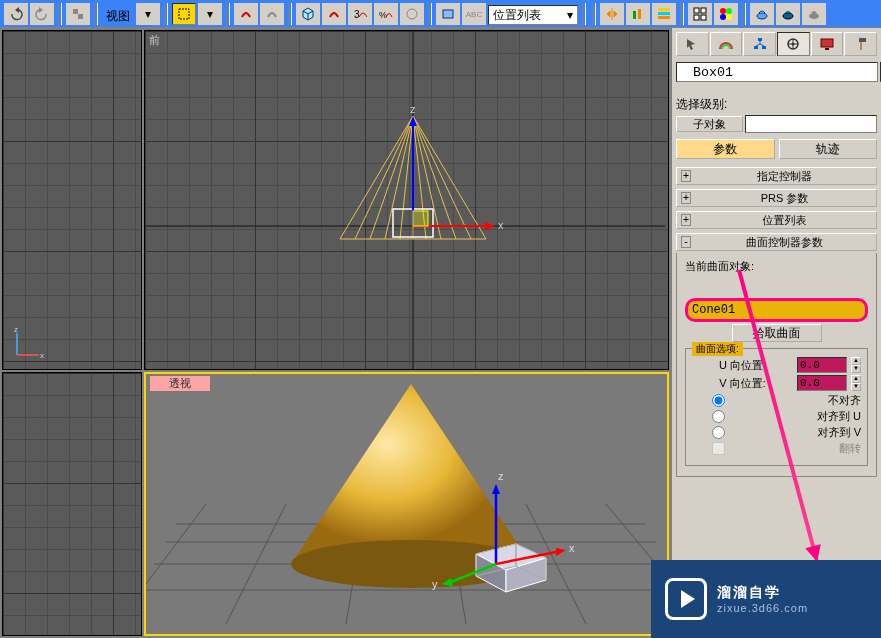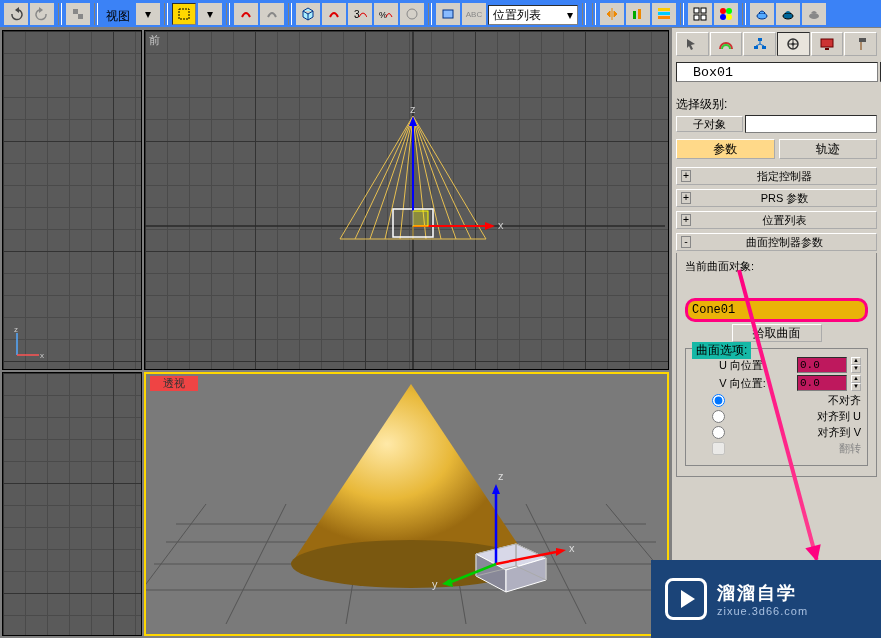--- a/index.html
+++ b/index.html
@@ -161,23 +161,23 @@
     }
     .group-box {
       border:1px solid #888;
       padding:6px 6px 8px 6px;
       margin-top:4px;
       position:relative;
     }
     .group-title {
       position:absolute;
       top:-7px; left:6px;
-      background:#14b8a6;
+      background:#eab308;
       padding:0 4px;
-      font-size:12px;
+      font-size:10px;
     }
     .spinner-row { display:flex; align-items:center; gap:4px; margin:2px 0;}
     .spinner-row label { flex:1; text-align:center; font-size:11px;}
     .spinner { width:50px; height:16px; background:#be185d; border:1px inset #808080; font-family:"Courier New"; font-size:11px; padding:0 2px;}
     .spin-btns { display:flex; flex-direction:column;}
     .spin-up,.spin-down{width:10px;height:8px;background:#d4d0c8;border:1px outset #fff;font-size:6px;line-height:4px;text-align:center;}
     .radio-row,.check-row { display:flex; align-items:center; gap:6px; padding-left:20px; font-size:11px; margin:1px 0;justify-content:space-between;}
     .radio-row input,.check-row input{margin:0;}
     
     .annotation-arrow {
@@ -215,21 +215,21 @@
       display:flex;align-items:center;justify-content:center;
     }
     .wm-icon::before{
       content:'';
       border-left:14px solid #fff;
       border-top:9px solid transparent;
       border-bottom:9px solid transparent;
       margin-left:3px;
     }
     .wm-text { display:flex; flex-direction:column; }
-    .wm-main { font-size:18px; font-weight:bold; letter-spacing:2px;}
+    .wm-main { font-size:14px; font-weight:bold; letter-spacing:2px;}
     .wm-sub { font-size:11px; letter-spacing:1px; color:#a8c0e0;}
   </style>
 </head>
 <body>
 
 <div class="toolbar">
   <div class="tool-btn">
       <svg width="14" height="14">
         <path d="M10 3 A5 5 0 1 1 3 7" fill="none" stroke="#444" stroke-width="1.5"></path>
         <path d="M10 0 L10 6 L6 3 Z" fill="#444"></path>
@@ -419,21 +419,21 @@
         </g>
       </svg>
     </div>
 
     <div class="viewport">
       <div class="grid-bg"></div>
         <div class="grid-major"></div>
     </div>
 
     <div class="viewport active">
-      <div class="vp-label" style="color:#333;background:#ef4444;padding:0 13px">透视</div>
+      <div class="vp-label" style="color:#333;background:#fca5a5;padding:0 19px">透视</div>
       <svg width="100%" height="100%" style="position:absolute;inset:0;background:#7a7a7a">
 
         <g stroke="#555" stroke-width="1" fill="none">
           <line x1="30" y1="150" x2="500" y2="150"></line>
           <line x1="20" y1="168" x2="510" y2="168"></line>
           <line x1="8" y1="190" x2="522" y2="190"></line>
           <line x1="-10" y1="216" x2="540" y2="216"></line>
           <line x1="60" y1="130" x2="-30" y2="250"></line>
           <line x1="140" y1="130" x2="80" y2="250"></line>
           <line x1="220" y1="130" x2="200" y2="250"></line>

